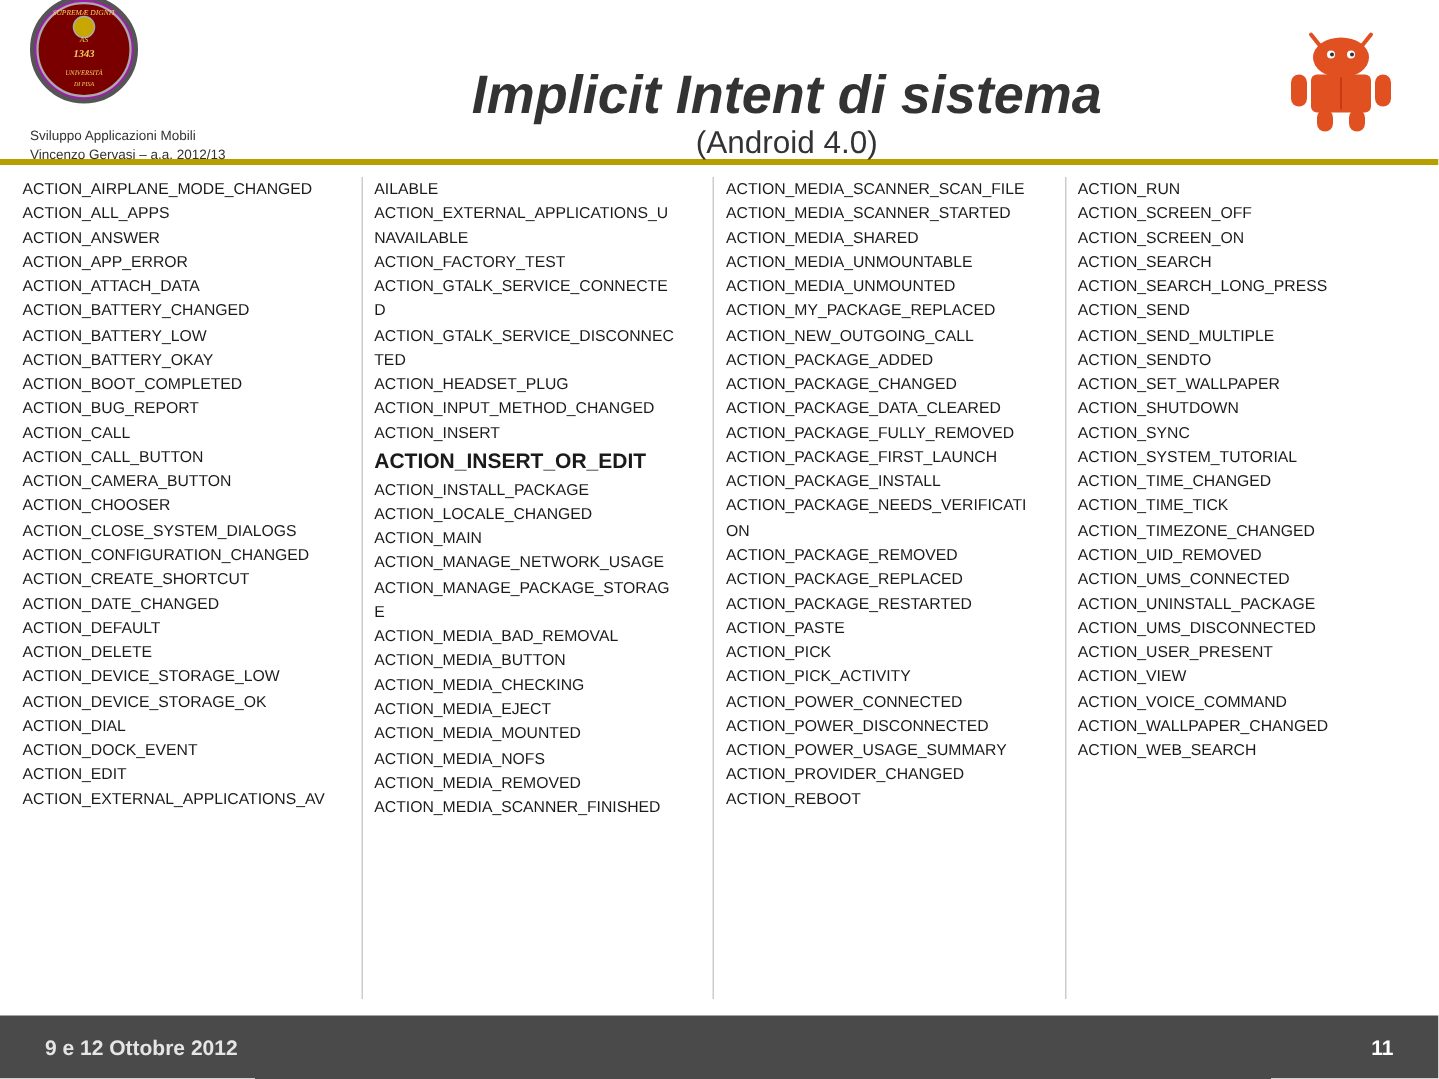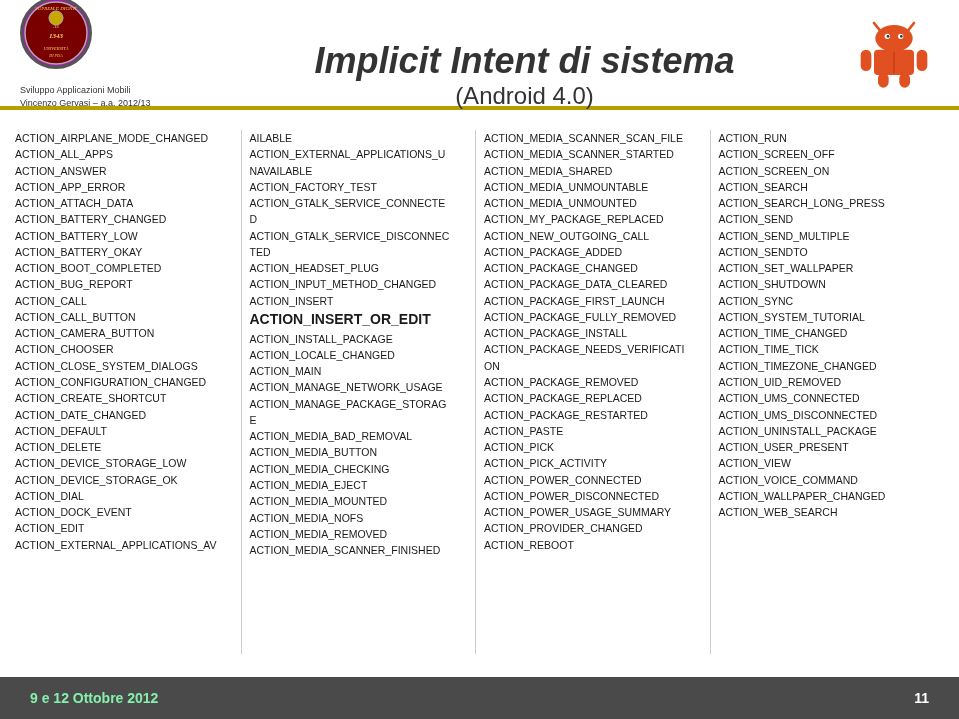--- a/index.html
+++ b/index.html
@@ -53,39 +53,39 @@
       text-align: center;
     }
     .main-title {
       font-size: 36px;
       font-weight: bold;
       color: #333;
       font-style: italic;
       margin-top: 44px;
     }
     .sub-title {
-      font-size: 24px;
+      font-size: 21px;
       color: #333;
     }
     .android-logo {
       width: 90px;
       display: flex;
       align-items: center;
       justify-content: center;
     }
     
     .android-svg {
       width: 80px;
       height: 80px;
     }
 
     
     .content {
       display: flex;
-      padding: 20px 15px;
+      padding: 8px 15px;
       height: calc(100% - 155px);
       gap: 8px;
     }
 
     .column {
       flex: 1;
       font-size: 10.5px;
       color: #1a1a1a;
       line-height: 1.55;
       border-right: 1px solid #ccc;
@@ -106,21 +106,21 @@
       left: 0;
       right: 0;
       height: 42px;
       background: #4a4a4a;
       display: flex;
       align-items: center;
       justify-content: space-between;
       padding: 0 30px;
     }
     .footer-left {
-      color: #86efac;
+      color: #e5e5e5;
       font-size: 14px;
       font-weight: bold;
     }
     .footer-right {
       color: #fff;
       font-size: 14px;
       font-weight: bold;
       text-align: right;
     }
   </style>
@@ -240,22 +240,22 @@
       <span class="col-item">ACTION_MEDIA_SCANNER_SCAN_FILE</span>
       <span class="col-item">ACTION_MEDIA_SCANNER_STARTED</span>
       <span class="col-item">ACTION_MEDIA_SHARED</span>
       <span class="col-item">ACTION_MEDIA_UNMOUNTABLE</span>
       <span class="col-item">ACTION_MEDIA_UNMOUNTED</span>
       <span class="col-item">ACTION_MY_PACKAGE_REPLACED</span>
       <span class="col-item">ACTION_NEW_OUTGOING_CALL</span>
       <span class="col-item">ACTION_PACKAGE_ADDED</span>
       <span class="col-item">ACTION_PACKAGE_CHANGED</span>
       <span class="col-item">ACTION_PACKAGE_DATA_CLEARED</span>
+      <span class="col-item">ACTION_PACKAGE_FULLY_REMOVED</span>
       <span class="col-item">ACTION_PACKAGE_FIRST_LAUNCH</span>
-      <span class="col-item">ACTION_PACKAGE_FULLY_REMOVED</span>
       <span class="col-item">ACTION_PACKAGE_INSTALL</span>
       <span class="col-item">ACTION_PACKAGE_NEEDS_VERIFICATI</span>
       <span class="col-item">ON</span>
       <span class="col-item">ACTION_PACKAGE_REMOVED</span>
       <span class="col-item">ACTION_PACKAGE_REPLACED</span>
       <span class="col-item">ACTION_PACKAGE_RESTARTED</span>
       <span class="col-item">ACTION_PASTE</span>
       <span class="col-item">ACTION_PICK</span>
       <span class="col-item">ACTION_PICK_ACTIVITY</span>
       <span class="col-item">ACTION_POWER_CONNECTED</span>
@@ -275,22 +275,22 @@
       <span class="col-item">ACTION_SENDTO</span>
       <span class="col-item">ACTION_SET_WALLPAPER</span>
       <span class="col-item">ACTION_SHUTDOWN</span>
       <span class="col-item">ACTION_SYNC</span>
       <span class="col-item">ACTION_SYSTEM_TUTORIAL</span>
       <span class="col-item">ACTION_TIME_CHANGED</span>
       <span class="col-item">ACTION_TIME_TICK</span>
       <span class="col-item">ACTION_TIMEZONE_CHANGED</span>
       <span class="col-item">ACTION_UID_REMOVED</span>
       <span class="col-item">ACTION_UMS_CONNECTED</span>
+      <span class="col-item">ACTION_UNINSTALL_PACKAGE</span>
       <span class="col-item">ACTION_UMS_DISCONNECTED</span>
-      <span class="col-item">ACTION_UNINSTALL_PACKAGE</span>
       <span class="col-item">ACTION_USER_PRESENT</span>
       <span class="col-item">ACTION_VIEW</span>
       <span class="col-item">ACTION_VOICE_COMMAND</span>
       <span class="col-item">ACTION_WALLPAPER_CHANGED</span>
       <span class="col-item">ACTION_WEB_SEARCH</span>
     </div>
   </div>
 
 <div class="footer">
   <span class="footer-left">9 e 12 Ottobre 2012</span>

